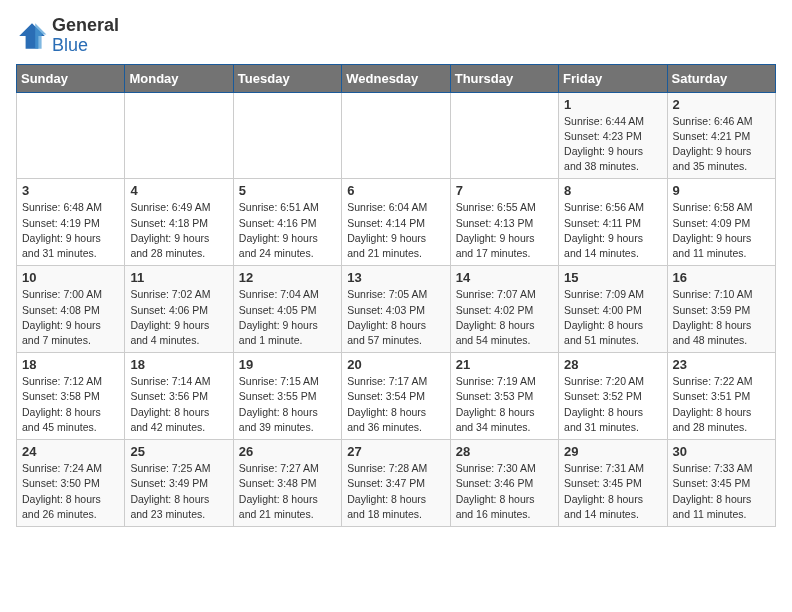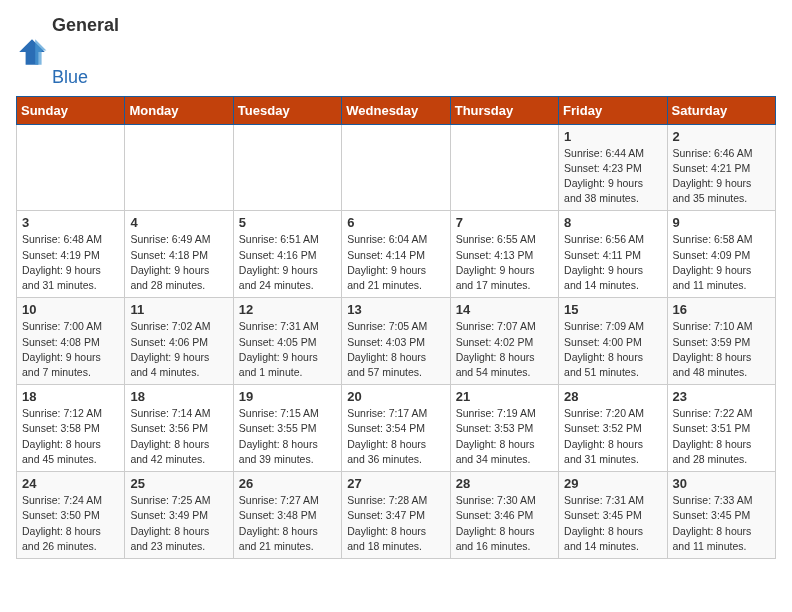--- a/index.html
+++ b/index.html
@@ -18,21 +18,20 @@
     }
     .logo {
       display: flex;
       align-items: center;
       gap: 4px;
     }
     .logo-text {
       display: flex;
       flex-direction: column;
       line-height: 1.1;
-      gap: 32px;
     }
     .logo-general {
       font-size: 18px;
       font-weight: bold;
       color: #333;
     }
     .logo-blue {
       font-size: 18px;
       font-weight: normal;
       color: #2a6db5;
@@ -52,21 +51,21 @@
     .location {
       font-size: 15px;
       color: #555;
     }
     table {
       width: 100%;
       border-collapse: collapse;
       table-layout: fixed;
     }
     thead tr {
-      background-color: #c2410c;
+      background-color: #737373;
     }
     thead th {
       color: #fff;
       font-size: 13px;
       font-weight: bold;
       padding: 6px 4px;
       text-align: left;
       border: 1px solid #1a5a9a;
     }
     tbody td {
@@ -207,21 +206,21 @@
         </td>
         <td>
           <span class="day-number">11</span>
           <div class="day-info">Sunrise: 7:02 AM
 Sunset: 4:06 PM
 Daylight: 9 hours
 and 4 minutes.</div>
         </td>
         <td>
           <span class="day-number">12</span>
-          <div class="day-info">Sunrise: 7:31 AM
+          <div class="day-info">Sunrise: 7:04 AM
 Sunset: 4:05 PM
 Daylight: 9 hours
 and 1 minute.</div>
         </td>
         <td>
           <span class="day-number">13</span>
           <div class="day-info">Sunrise: 7:05 AM
 Sunset: 4:03 PM
 Daylight: 8 hours
 and 57 minutes.</div>

